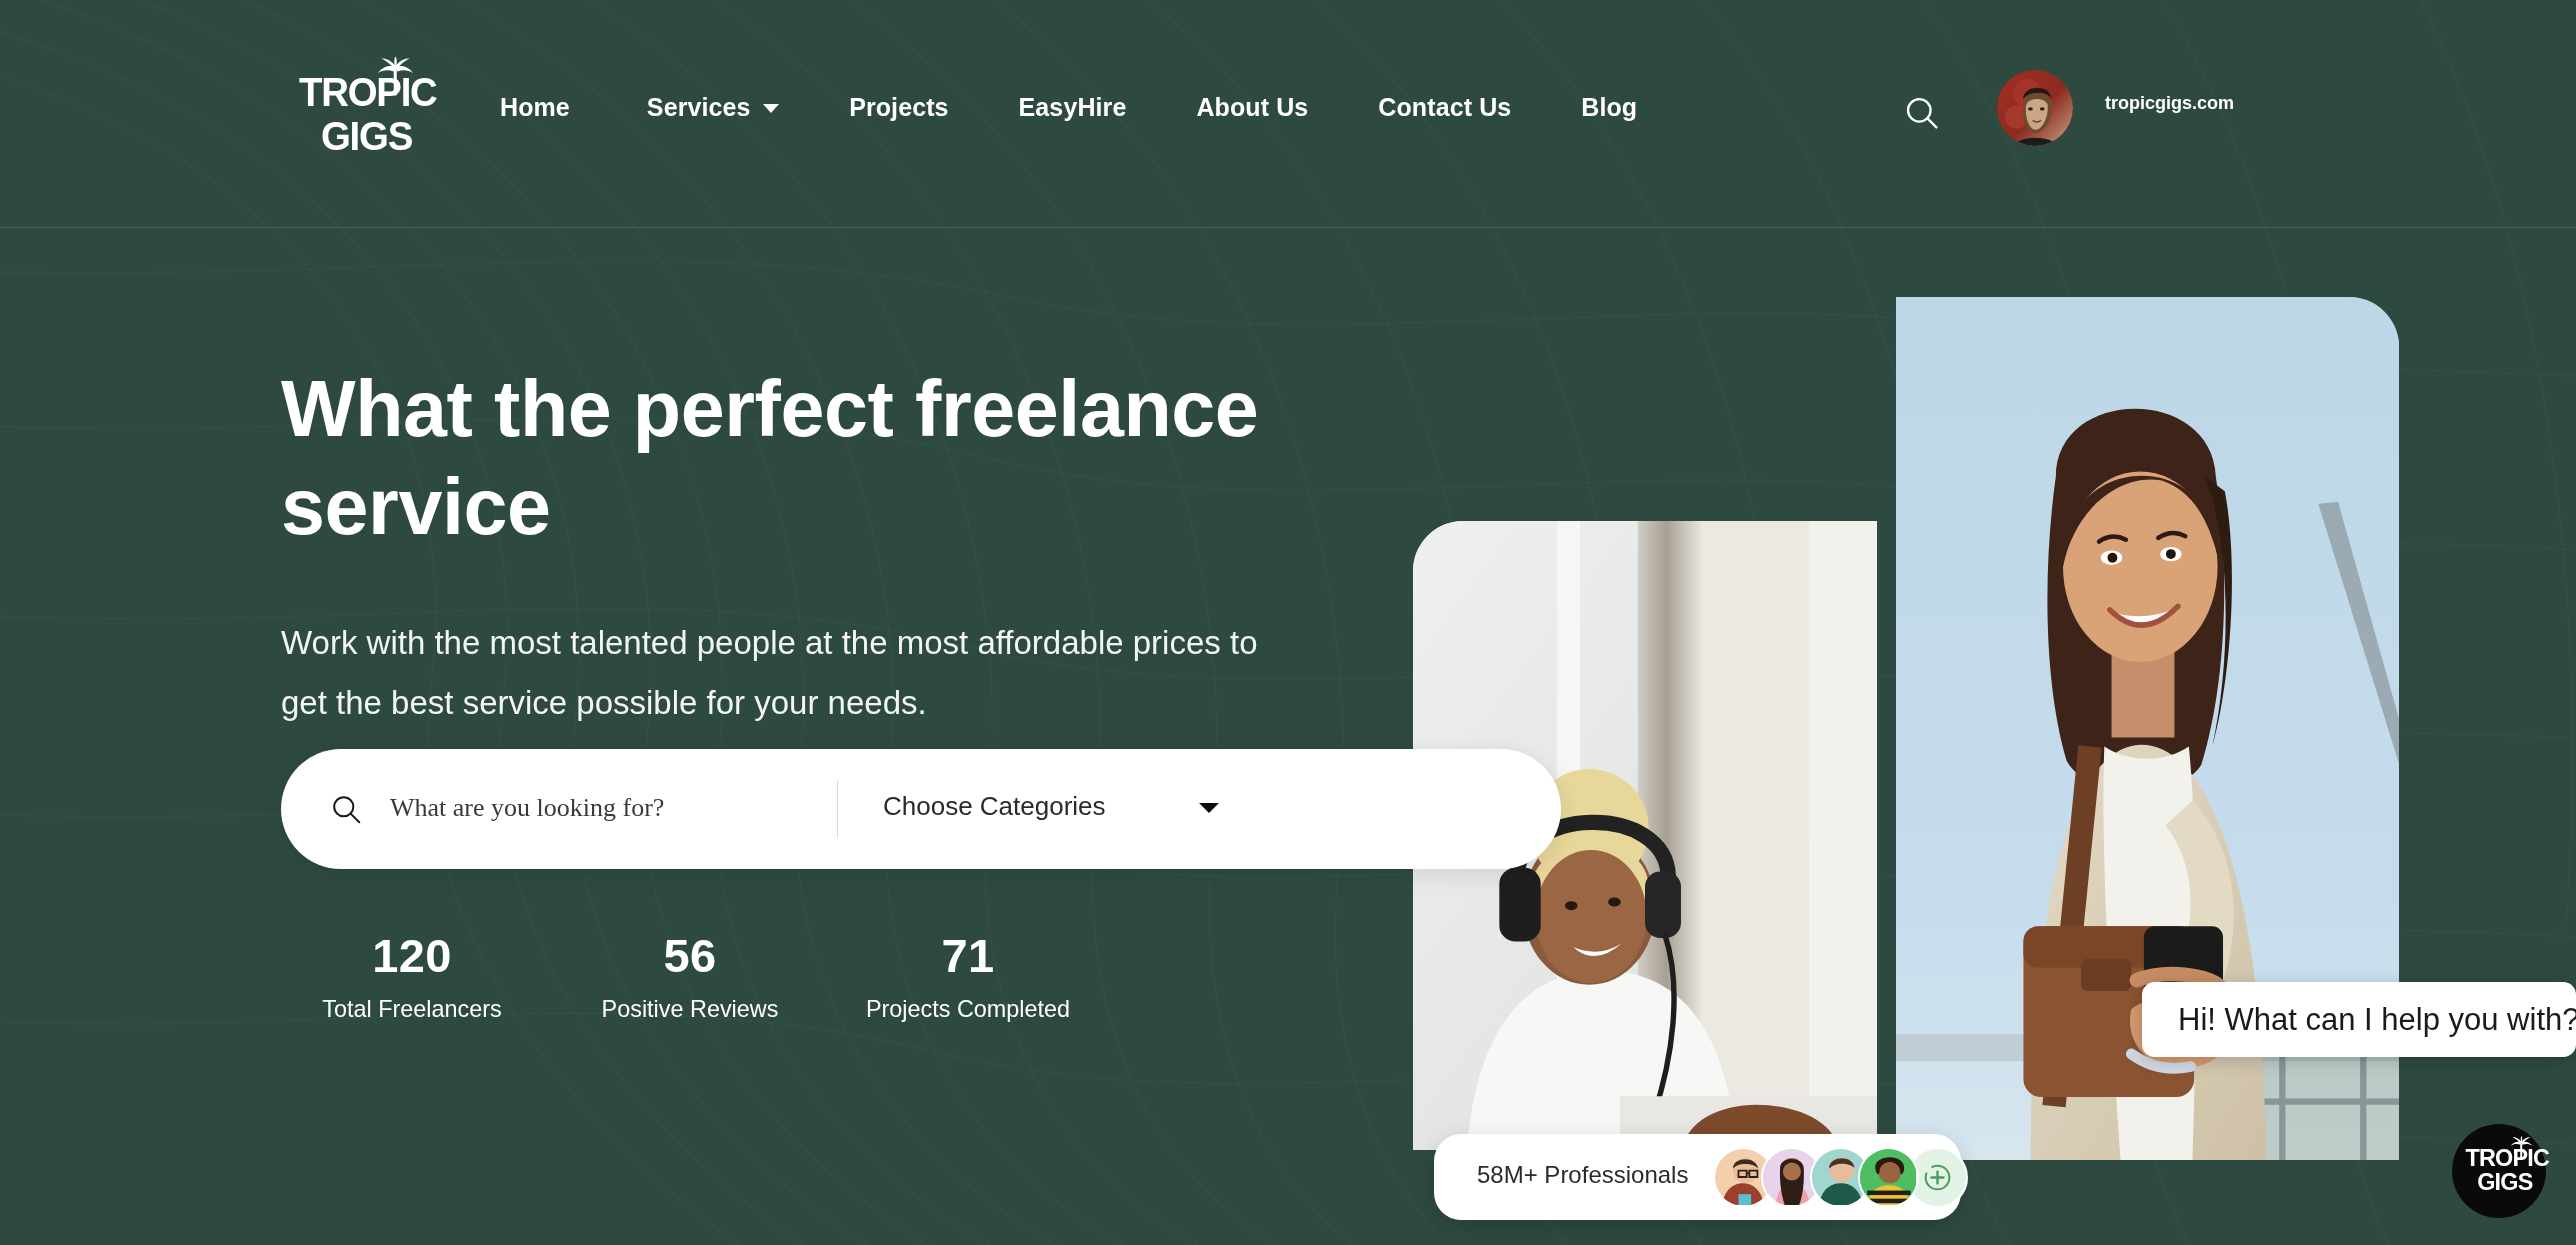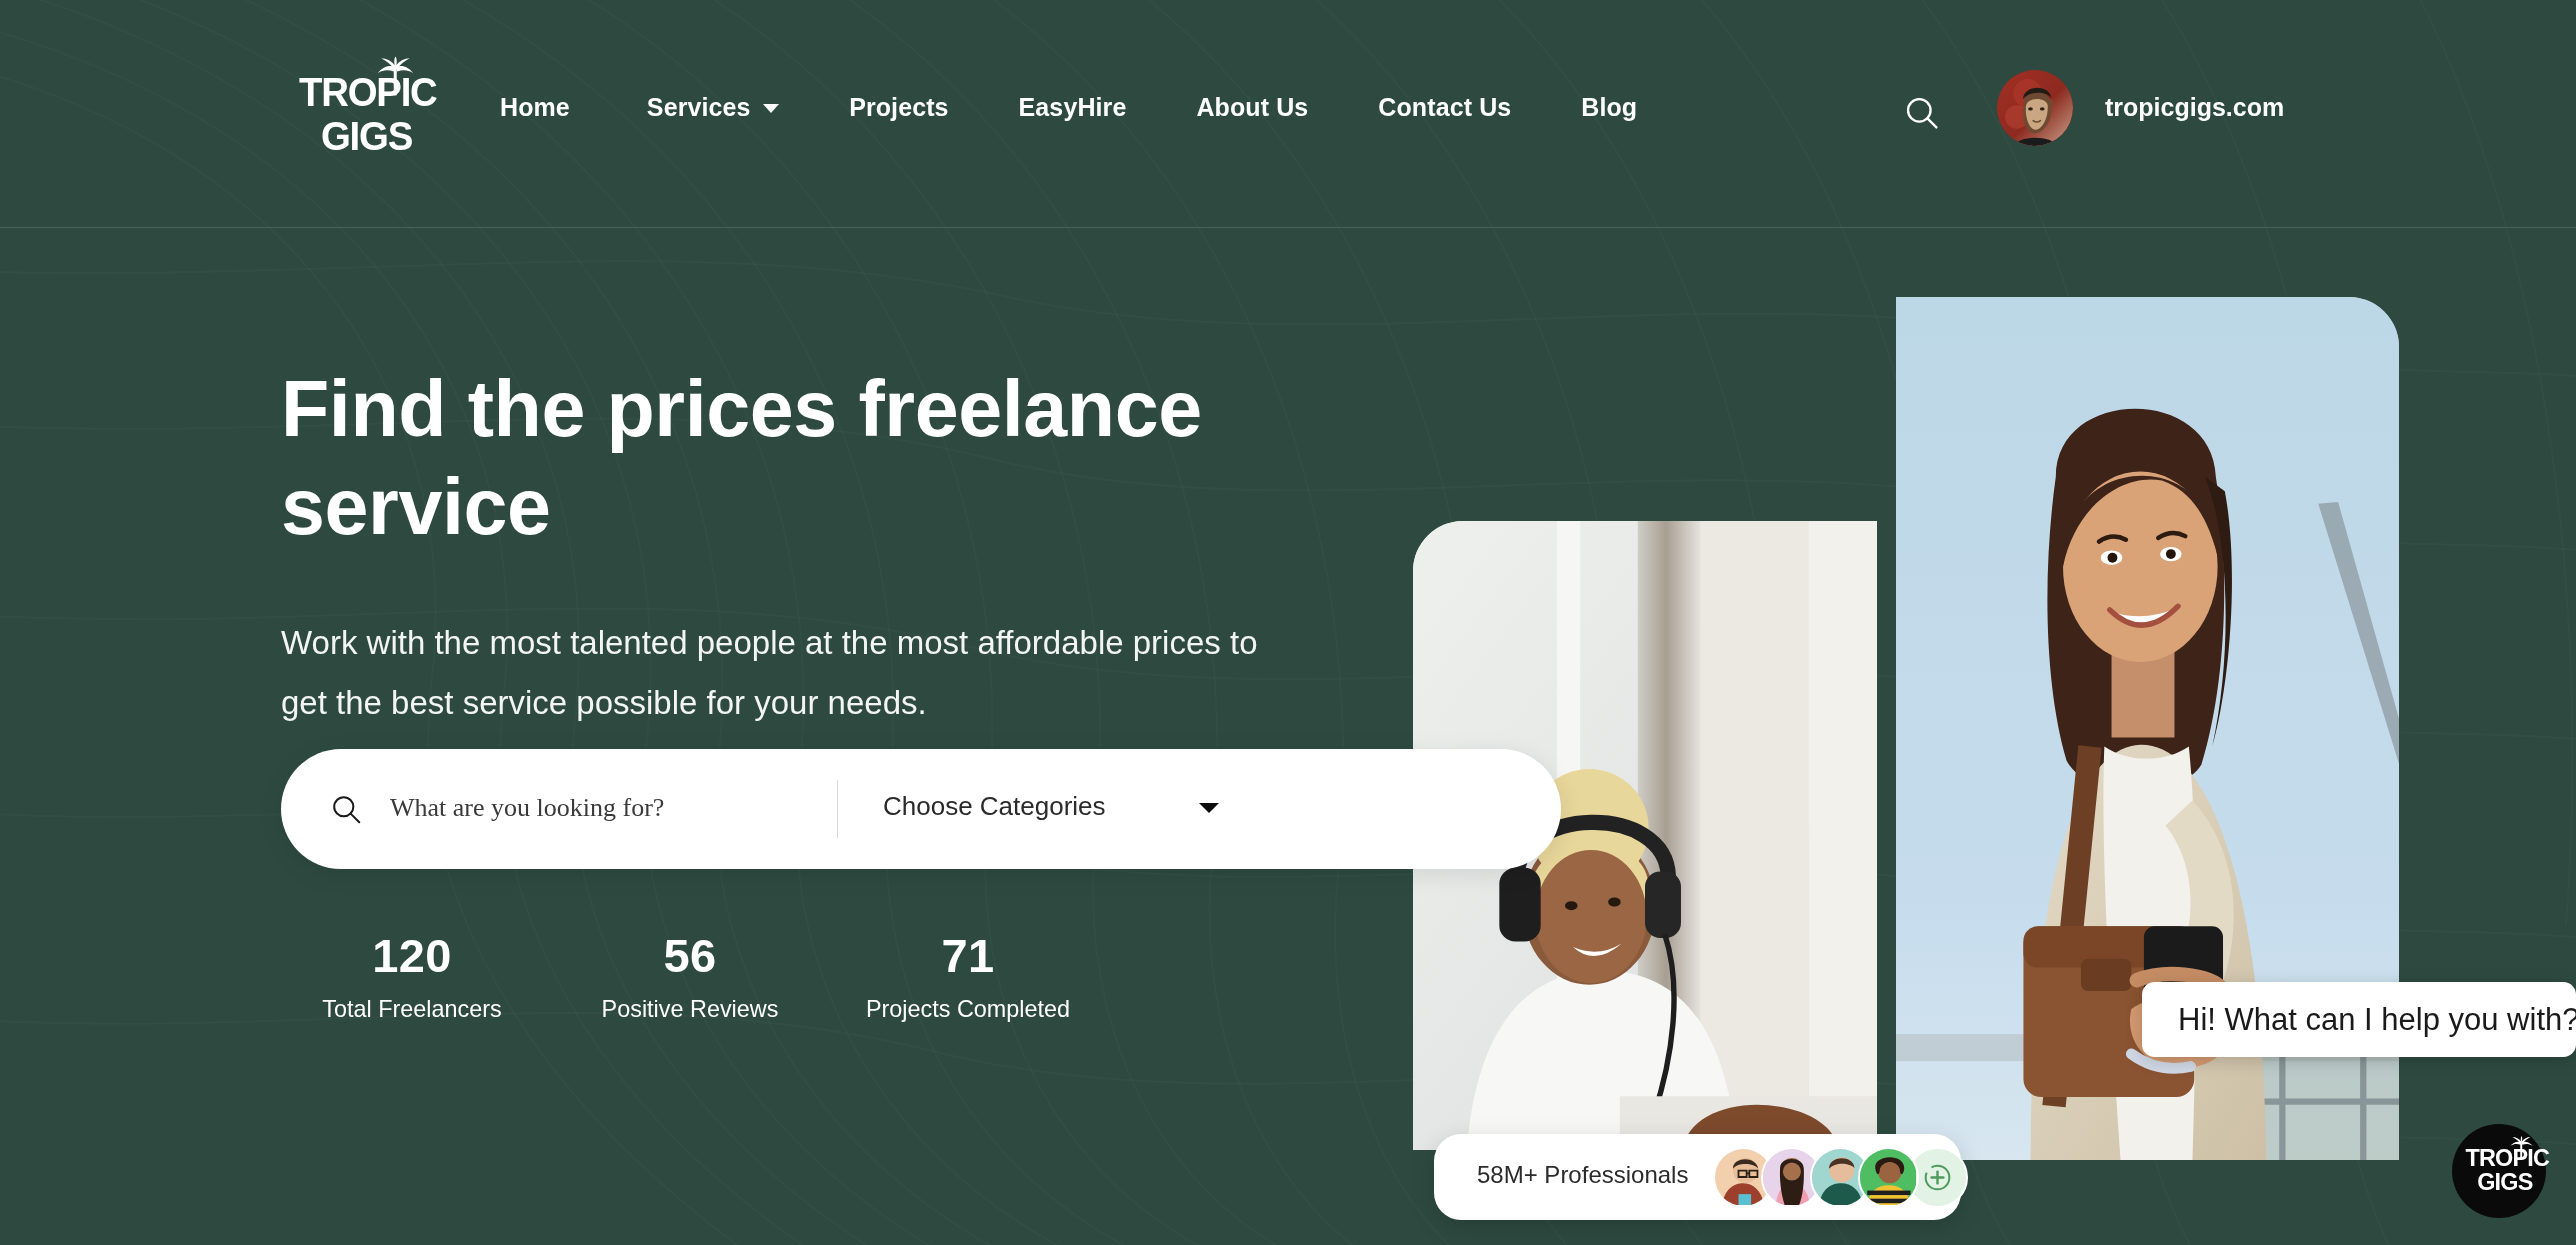--- a/index.html
+++ b/index.html
@@ -102,21 +102,21 @@
     width:76px; height:76px;
     border-radius:50%;
     overflow:hidden;
     background:#8a2c22;
     cursor:pointer;
   }
   .site-url {
     position:absolute;
     left:2105px; top:93px;
     color:#fff;
-    font-size:25px;
+    font-size:18px;
     font-weight:600;
     white-space:nowrap;
     cursor:pointer;
   }
 
   
   .hero-title {
     position:absolute;
     left:281px; top:360px;
     width:1133px;
@@ -424,21 +424,21 @@
           <path d="M20 84 C 22 72, 62 72, 66 84 Z" fill="#1b1b1b"></path>
         </g>
       </svg>
     </div>
 
     <div class="site-url">tropicgigs.com</div>
 
     <div class="header-divider"></div>
   </div>
 
-  <h1 class="hero-title">Find the prices freelance service</h1>
+  <h1 class="hero-title">What the perfect freelance service</h1>
   <p class="hero-sub">Work with the most talented people at the most affordable prices to get the best service possible for your needs.</p>
 
   <div class="photo-left">
     <svg class="ph-img" viewBox="0 0 516 700" preserveAspectRatio="xMidYMid slice">
       <defs>
         <linearGradient id="roomg" x1="0" y1="0" x2="1" y2="1">
           <stop offset="0%" stop-color="#eef0ee"></stop>
           <stop offset="60%" stop-color="#e2e5e3"></stop>
           <stop offset="100%" stop-color="#d4d8d5"></stop>
         </linearGradient>

